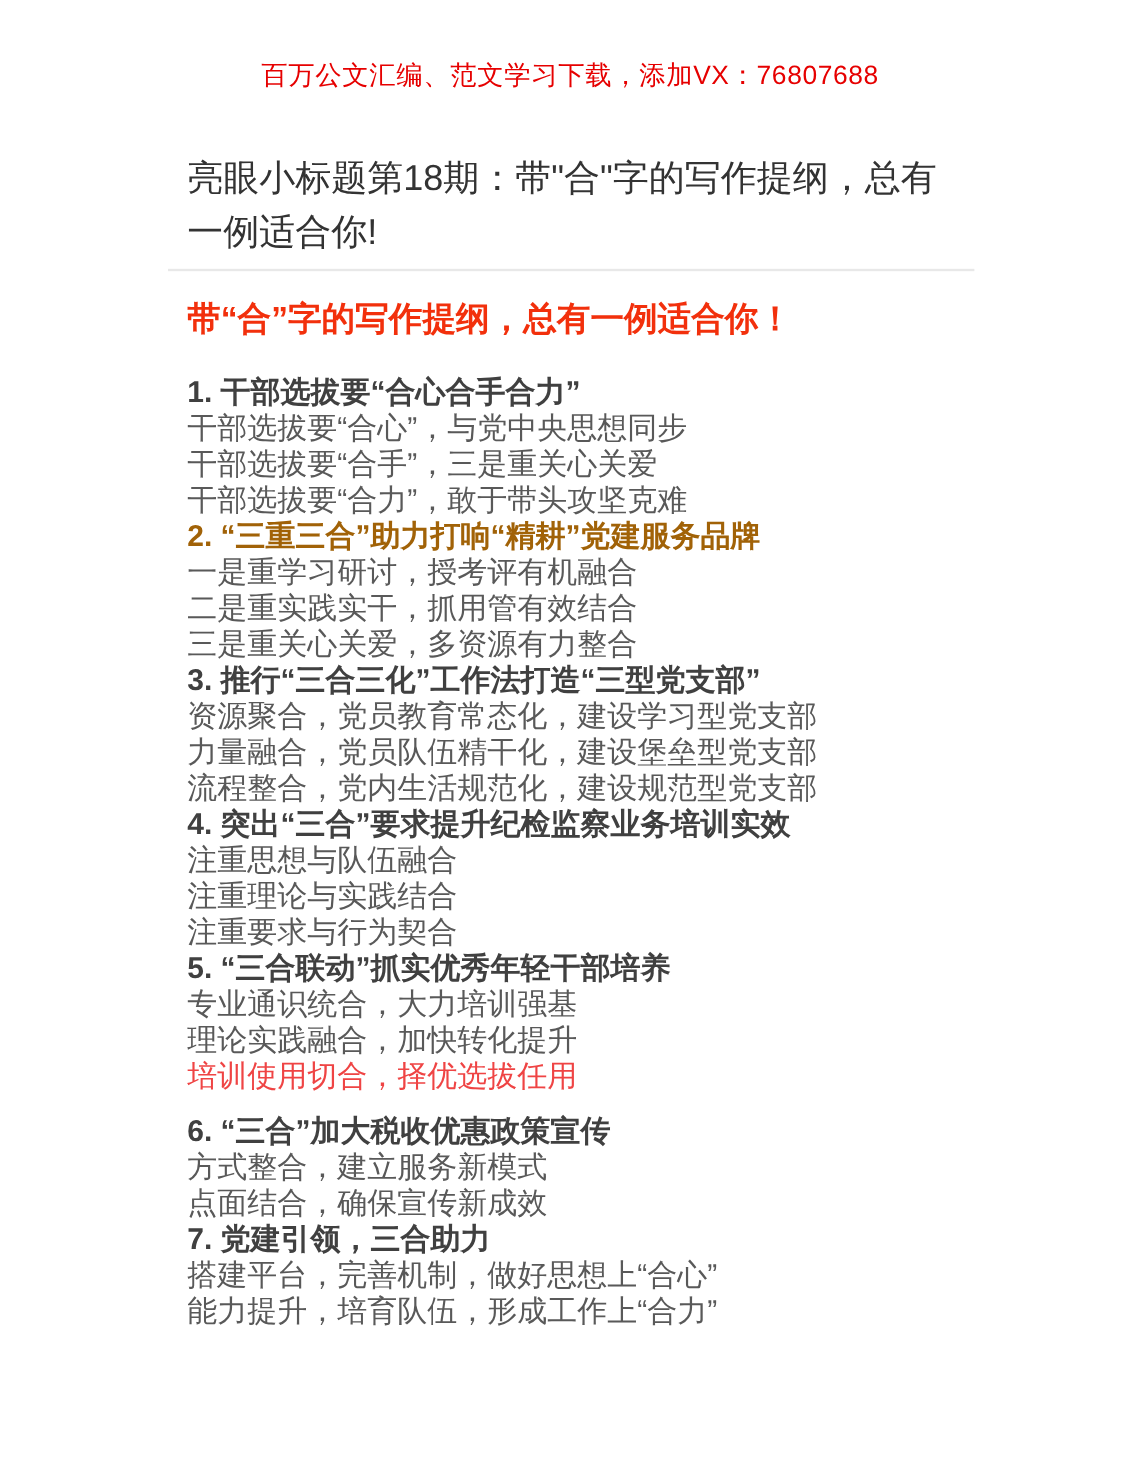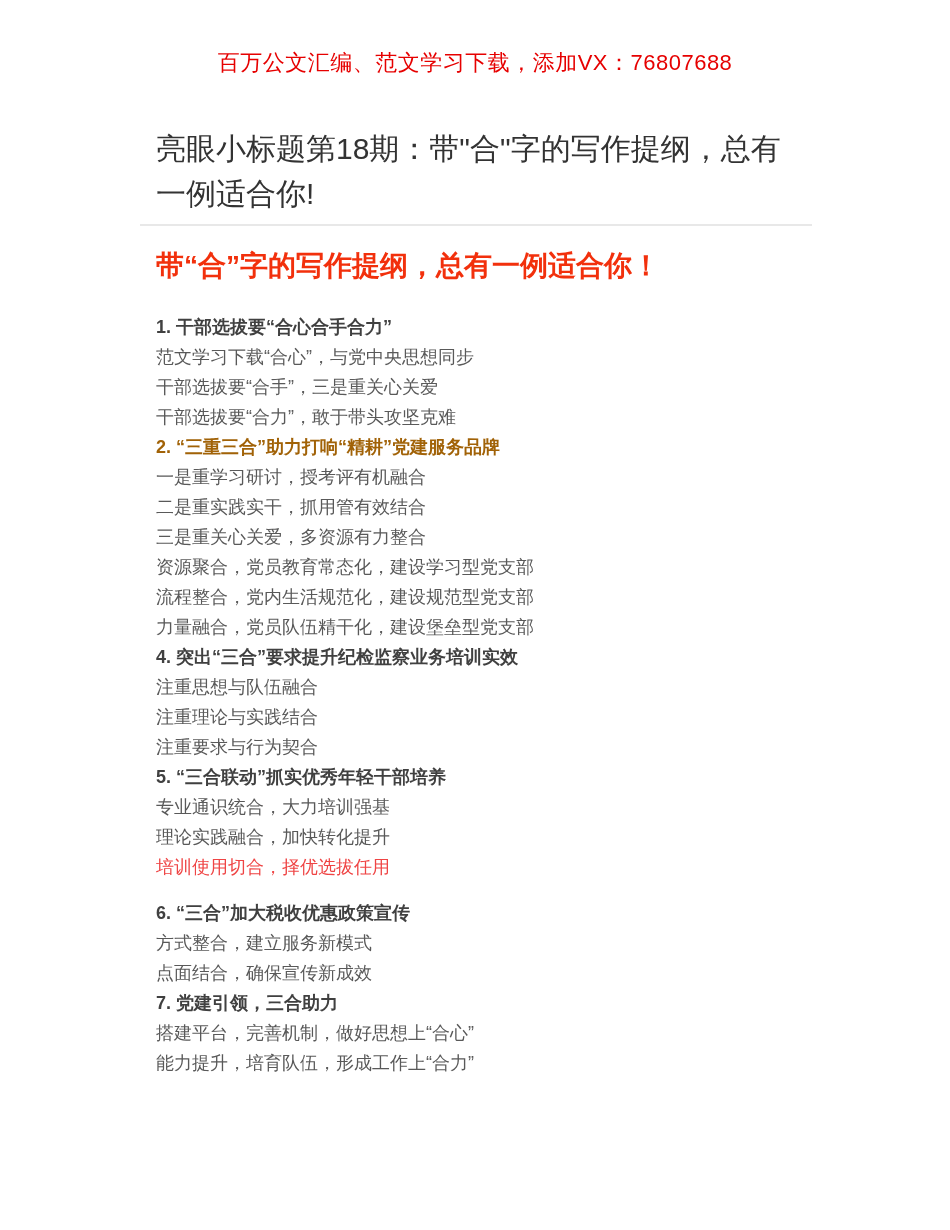--- a/index.html
+++ b/index.html
@@ -49,21 +49,21 @@
     font-size: 28px;
     line-height: 28px;
     font-weight: 700;
     color: #f2300c;
   }
   .sections {
     margin: 32px 0 0 16px;
   }
   .sections p {
     margin: 0;
-    font-size: 18px;
+    font-size: 25px;
     line-height: 30px;
   }
   .section-heading {
     font-weight: 700;
     color: #404040;
   }
   .section-line {
     font-weight: 400;
     color: #595959;
   }
@@ -79,34 +79,35 @@
 
     <h1 class="page-title" style="color: rgb(51, 51, 51);">亮眼小标题第18期：带"合"字的写作提纲，总有一例适合你!</h1>
 
     <div class="divider" style="border-bottom-color: rgb(232, 232, 232);"></div>
 
     <div class="article-subtitle" style="color: rgb(242, 48, 12);">带“合”字的写作提纲，总有一例适合你！</div>
 
     <div class="sections" id="sections">
         <div>
           <p class="section-heading" style="color: rgb(64, 64, 64);">1. 干部选拔要“合心合手合力”</p>
-          <p class="section-line" style="color: rgb(89, 89, 89);">范文学习下载“合心”，与党中央思想同步</p>
+          <p class="section-line" style="color: rgb(89, 89, 89);">干部选拔要“合心”，与党中央思想同步</p>
           <p class="section-line" style="color: rgb(89, 89, 89);">干部选拔要“合手”，三是重关心关爱</p>
           <p class="section-line" style="color: rgb(89, 89, 89);">干部选拔要“合力”，敢于带头攻坚克难</p>
         </div>
         <div>
           <p class="section-heading" style="color: #a16207;">2. “三重三合”助力打响“精耕”党建服务品牌</p>
           <p class="section-line" style="color: rgb(89, 89, 89);">一是重学习研讨，授考评有机融合</p>
           <p class="section-line" style="color: rgb(89, 89, 89);">二是重实践实干，抓用管有效结合</p>
           <p class="section-line" style="color: rgb(89, 89, 89);">三是重关心关爱，多资源有力整合</p>
         </div>
         <div>
+          <p class="section-heading" style="color: rgb(64, 64, 64);">3. 推行“三合三化”工作法打造“三型党支部”</p>
           <p class="section-line" style="color: rgb(89, 89, 89);">资源聚合，党员教育常态化，建设学习型党支部</p>
+          <p class="section-line" style="color: rgb(89, 89, 89);">力量融合，党员队伍精干化，建设堡垒型党支部</p>
           <p class="section-line" style="color: rgb(89, 89, 89);">流程整合，党内生活规范化，建设规范型党支部</p>
-          <p class="section-line" style="color: rgb(89, 89, 89);">力量融合，党员队伍精干化，建设堡垒型党支部</p>
         </div>
         <div>
           <p class="section-heading" style="color: rgb(64, 64, 64);">4. 突出“三合”要求提升纪检监察业务培训实效</p>
           <p class="section-line" style="color: rgb(89, 89, 89);">注重思想与队伍融合</p>
           <p class="section-line" style="color: rgb(89, 89, 89);">注重理论与实践结合</p>
           <p class="section-line" style="color: rgb(89, 89, 89);">注重要求与行为契合</p>
         </div>
         <div>
           <p class="section-heading" style="color: rgb(64, 64, 64);">5. “三合联动”抓实优秀年轻干部培养</p>
           <p class="section-line" style="color: rgb(89, 89, 89);">专业通识统合，大力培训强基</p>

